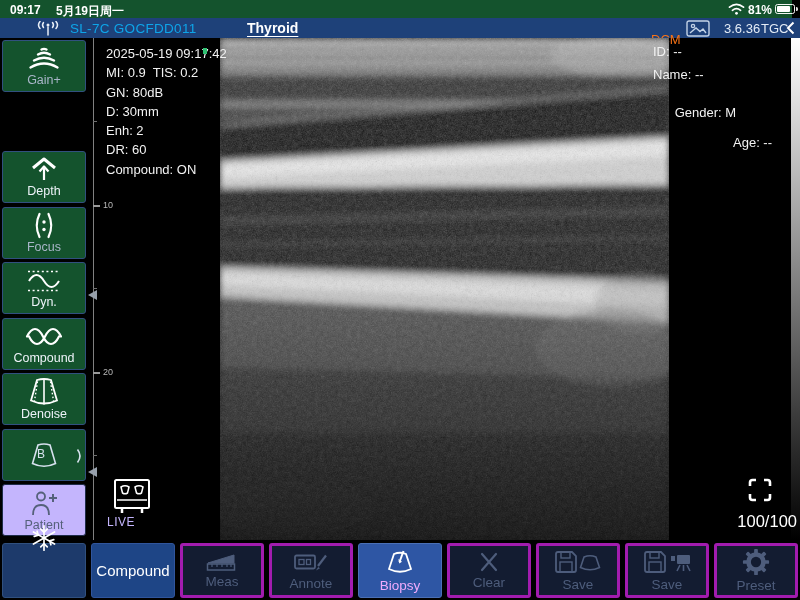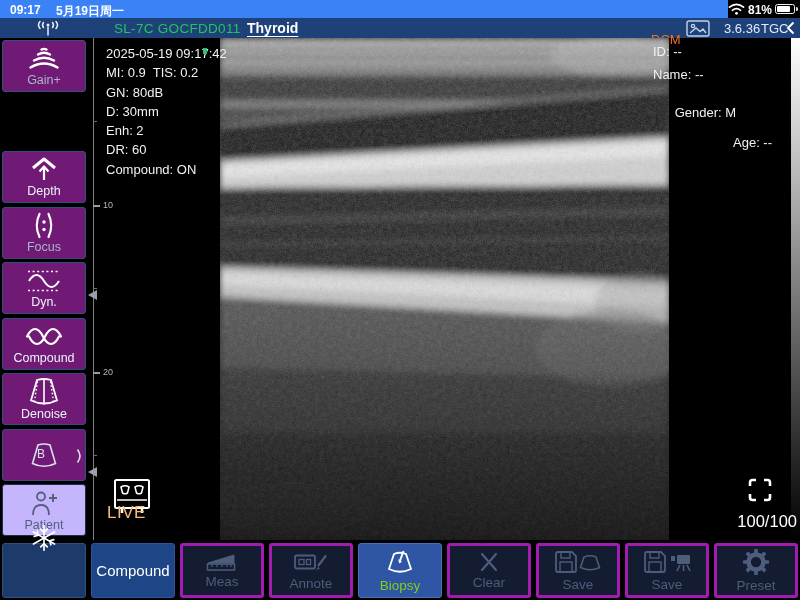--- a/index.html
+++ b/index.html
@@ -1,40 +1,40 @@
 <!DOCTYPE html>
 <html><head>
 <meta charset="utf-8">
 <style>
   html,body{margin:0;padding:0;background:#000;}
   .screen{position:relative;width:800px;height:600px;background:#000;overflow:hidden;
           font-family:"Liberation Sans",sans-serif;-webkit-font-smoothing:antialiased;}
   
-  .statusbar{position:absolute;left:0;top:0;width:728px;height:18px;background:#3b82f6;color:#fff;}
+  .statusbar{position:absolute;left:0;top:0;width:792px;height:18px;background:#14532d;color:#fff;}
   .st-time{position:absolute;left:10px;top:3px;font-size:12px;font-weight:bold;}
   .st-date{position:absolute;left:56px;top:3px;font-size:12px;font-weight:bold;}
   .st-wifi{position:absolute;left:728px;top:3px;}
   .st-batt-pct{position:absolute;left:748px;top:3px;font-size:12px;font-weight:bold;}
   .batt{position:absolute;left:775px;top:4px;width:20px;height:10px;border:1px solid rgba(255,255,255,.95);
         border-radius:2.5px;padding:1px;box-sizing:border-box;}
   .batt-fill{display:block;height:100%;width:80%;background:#fff;border-radius:1px;}
   .batt-nub{position:absolute;left:796px;top:7px;width:2px;height:4px;background:rgba(255,255,255,.85);border-radius:0 1.5px 1.5px 0;}
   
   .header{position:absolute;left:0;top:18px;width:800px;height:20px;background:#1e4179;color:#fff;}
   .hd-antenna{position:absolute;left:36px;top:3px;}
-  .hd-probe{position:absolute;left:70px;top:3px;font-size:13.5px;color:#22c55e;letter-spacing:.3px;margin-left:44px;}
+  .hd-probe{position:absolute;left:70px;top:3px;font-size:13.5px;color:#0ea5e9;letter-spacing:.3px;}
   .hd-preset{position:absolute;left:247px;top:2px;font-size:14px;font-weight:bold;color:#fff;
              text-decoration:underline;text-underline-offset:3px;}
   .hd-dcm{position:absolute;left:651px;top:14px;font-size:13px;color:#f97316;}
   .hd-dcm-icon{position:absolute;left:686px;top:2px;}
   .hd-version{position:absolute;left:724px;top:3px;font-size:13px;color:#e4ecf6;}
   .hd-tgc{position:absolute;left:761px;top:3px;font-size:13px;color:#e4ecf6;}
   .hd-tgc-chev{position:absolute;left:786px;top:3px;}
   
-  .sb{position:absolute;left:2px;width:84px;height:52px;background:#701a75;border:1px solid #31507f;
+  .sb{position:absolute;left:2px;width:84px;height:52px;background:#14532d;border:1px solid #31507f;
       border-radius:3px;box-sizing:border-box;display:flex;flex-direction:column;align-items:center;
       justify-content:center;gap:2px;}
   .sb .lbl{font-size:12.5px;line-height:1;color:#eef3f9;}
   .sb.muted .lbl{color:#a9b6c9;}
   .sb.disabled{background:#c4b5fd;border-color:#20declarative2c49;border-color:#1f2c49;}
   .sb.disabled .lbl{color:#55617a;}
   .sb.disabled svg{color:#55617a;}
   .b-lbl{position:absolute;left:0;right:6px;top:17px;text-align:center;font-size:12px;color:#d7e1ee;}
   .b-chev{position:absolute;right:2px;top:18px;}
   
@@ -48,33 +48,33 @@
   .us-image{position:absolute;left:220px;top:38px;width:449px;height:502px;background:#141414;overflow:hidden;}
   .grayscale-bar{position:absolute;left:791px;top:38px;width:9px;height:502px;
                  background:linear-gradient(to bottom,#ffffff 0%,#bfbfbf 25%,#7d7d7d 50%,#3c3c3c 75%,#000 100%);}
   .params{position:absolute;left:106px;top:44px;color:#f2f2f2;}
   .p-line{font-size:13px;line-height:19.3px;white-space:pre;}
   .rec-dot{position:absolute;left:97px;top:4px;width:4px;height:6px;background:#2fbf71;}
   .patient{position:absolute;left:653px;top:44px;color:#f2f2f2;}
   .pt-row{position:relative;height:13px;margin-bottom:10px;font-size:13px;white-space:pre;}
   .pt-age{position:absolute;left:80px;top:1px;margin-top:44px;}
   .machine-icon{position:absolute;left:112px;top:478px;}
-  .live-lbl{position:absolute;left:107px;top:503px;font-size:17px;color:#fdba74;letter-spacing:.5px;}
+  .live-lbl{position:absolute;left:107px;top:515px;font-size:12px;color:#c4b5fd;letter-spacing:.5px;}
   .fullscreen{position:absolute;left:747px;top:477px;}
   .frame-counter{position:absolute;right:3px;top:512px;font-size:16.5px;color:#fff;}
   
   .tb{position:absolute;top:543px;width:84px;height:55px;border-radius:3px;box-sizing:border-box;
       display:flex;flex-direction:column;align-items:center;justify-content:center;gap:3px;}
   .tb .lbl{font-size:13.5px;line-height:1;}
   .tb.enabled{background:#1d3a6b;border:1px solid #30507f;color:#fff;}
   .tb.enabled .lbl{color:#c9d4e4;margin-top:48px;}
   .tb.active{background:#1e4586;border:1px solid #30559c;}
   .tb.active .lbl{color:#fff;font-size:15px;}
   .tb.hl{background:#2e56a4;border:1px solid #4a6fb5;color:#fff;}
-  .tb.hl .lbl{color:#84cc16;}
+  .tb.hl .lbl{color:#f0abfc;}
   .tb.disabled{background:#131c31;border:3px solid #a21caf;color:#4e5d7c;}
   .tb.disabled .lbl{color:#4e5d7c;}
   svg{display:block;}
 </style>
 </head>
 <body>
 
 <div class="screen">
 
   <div class="statusbar">

